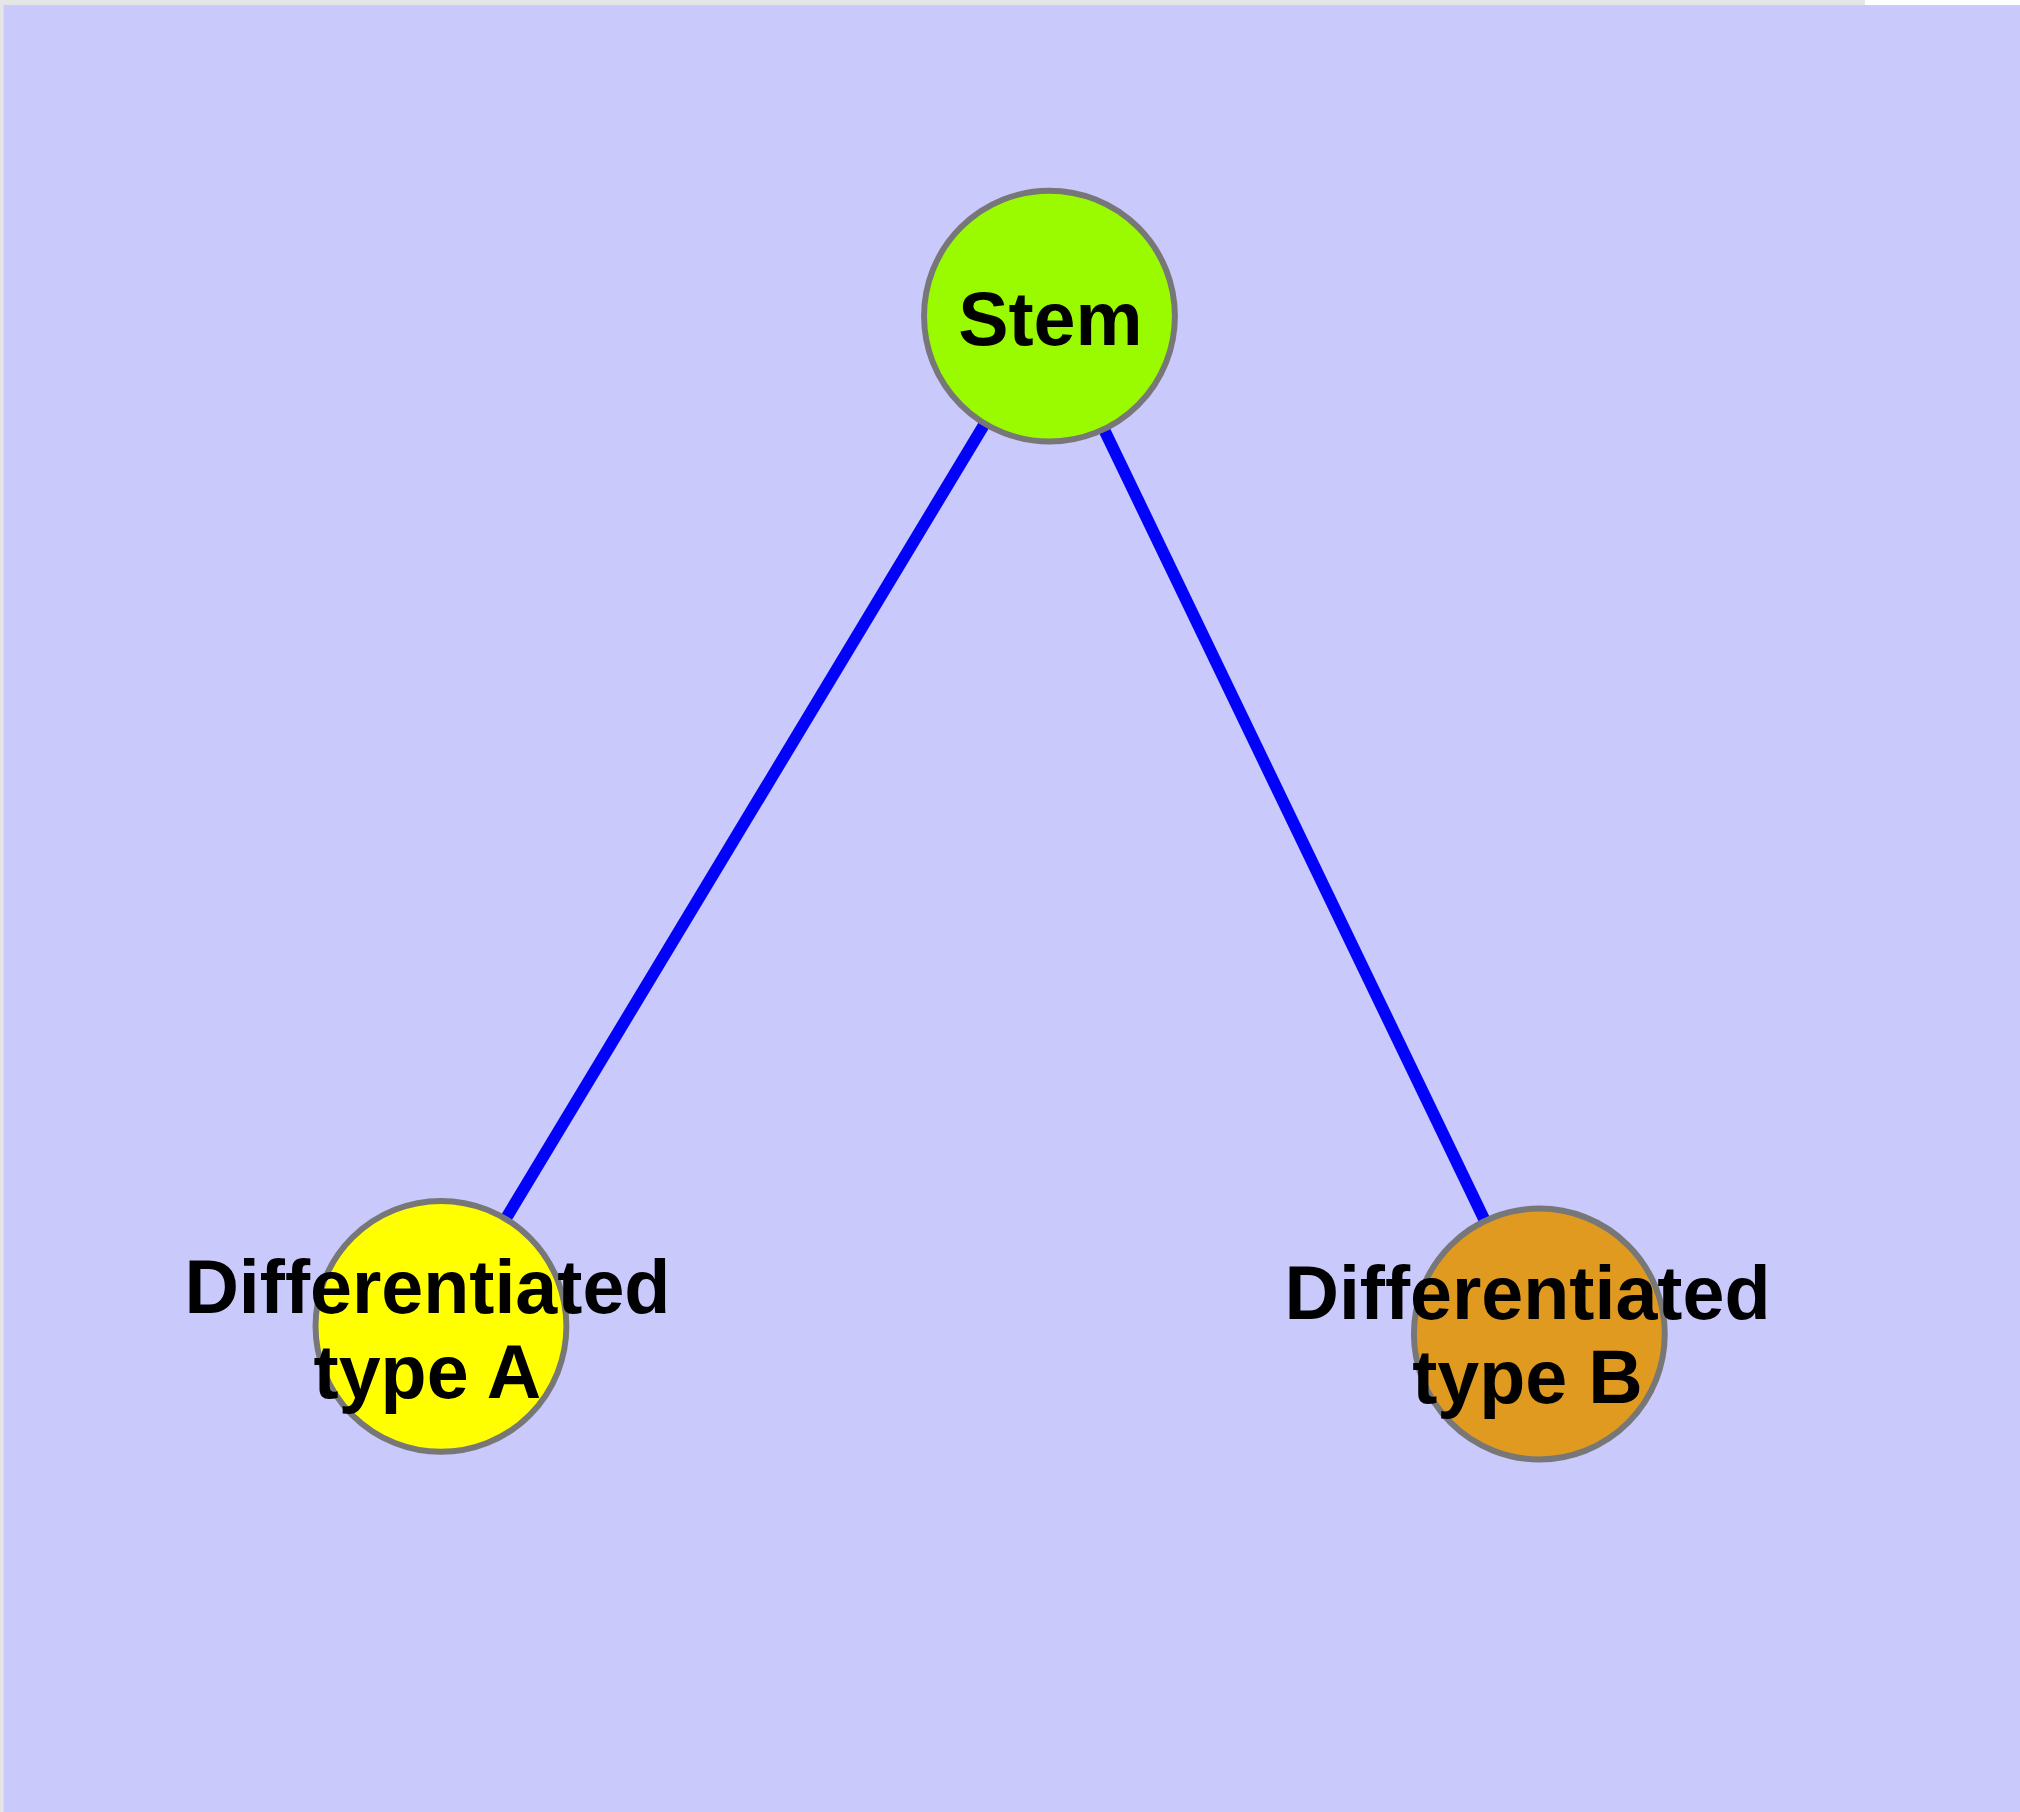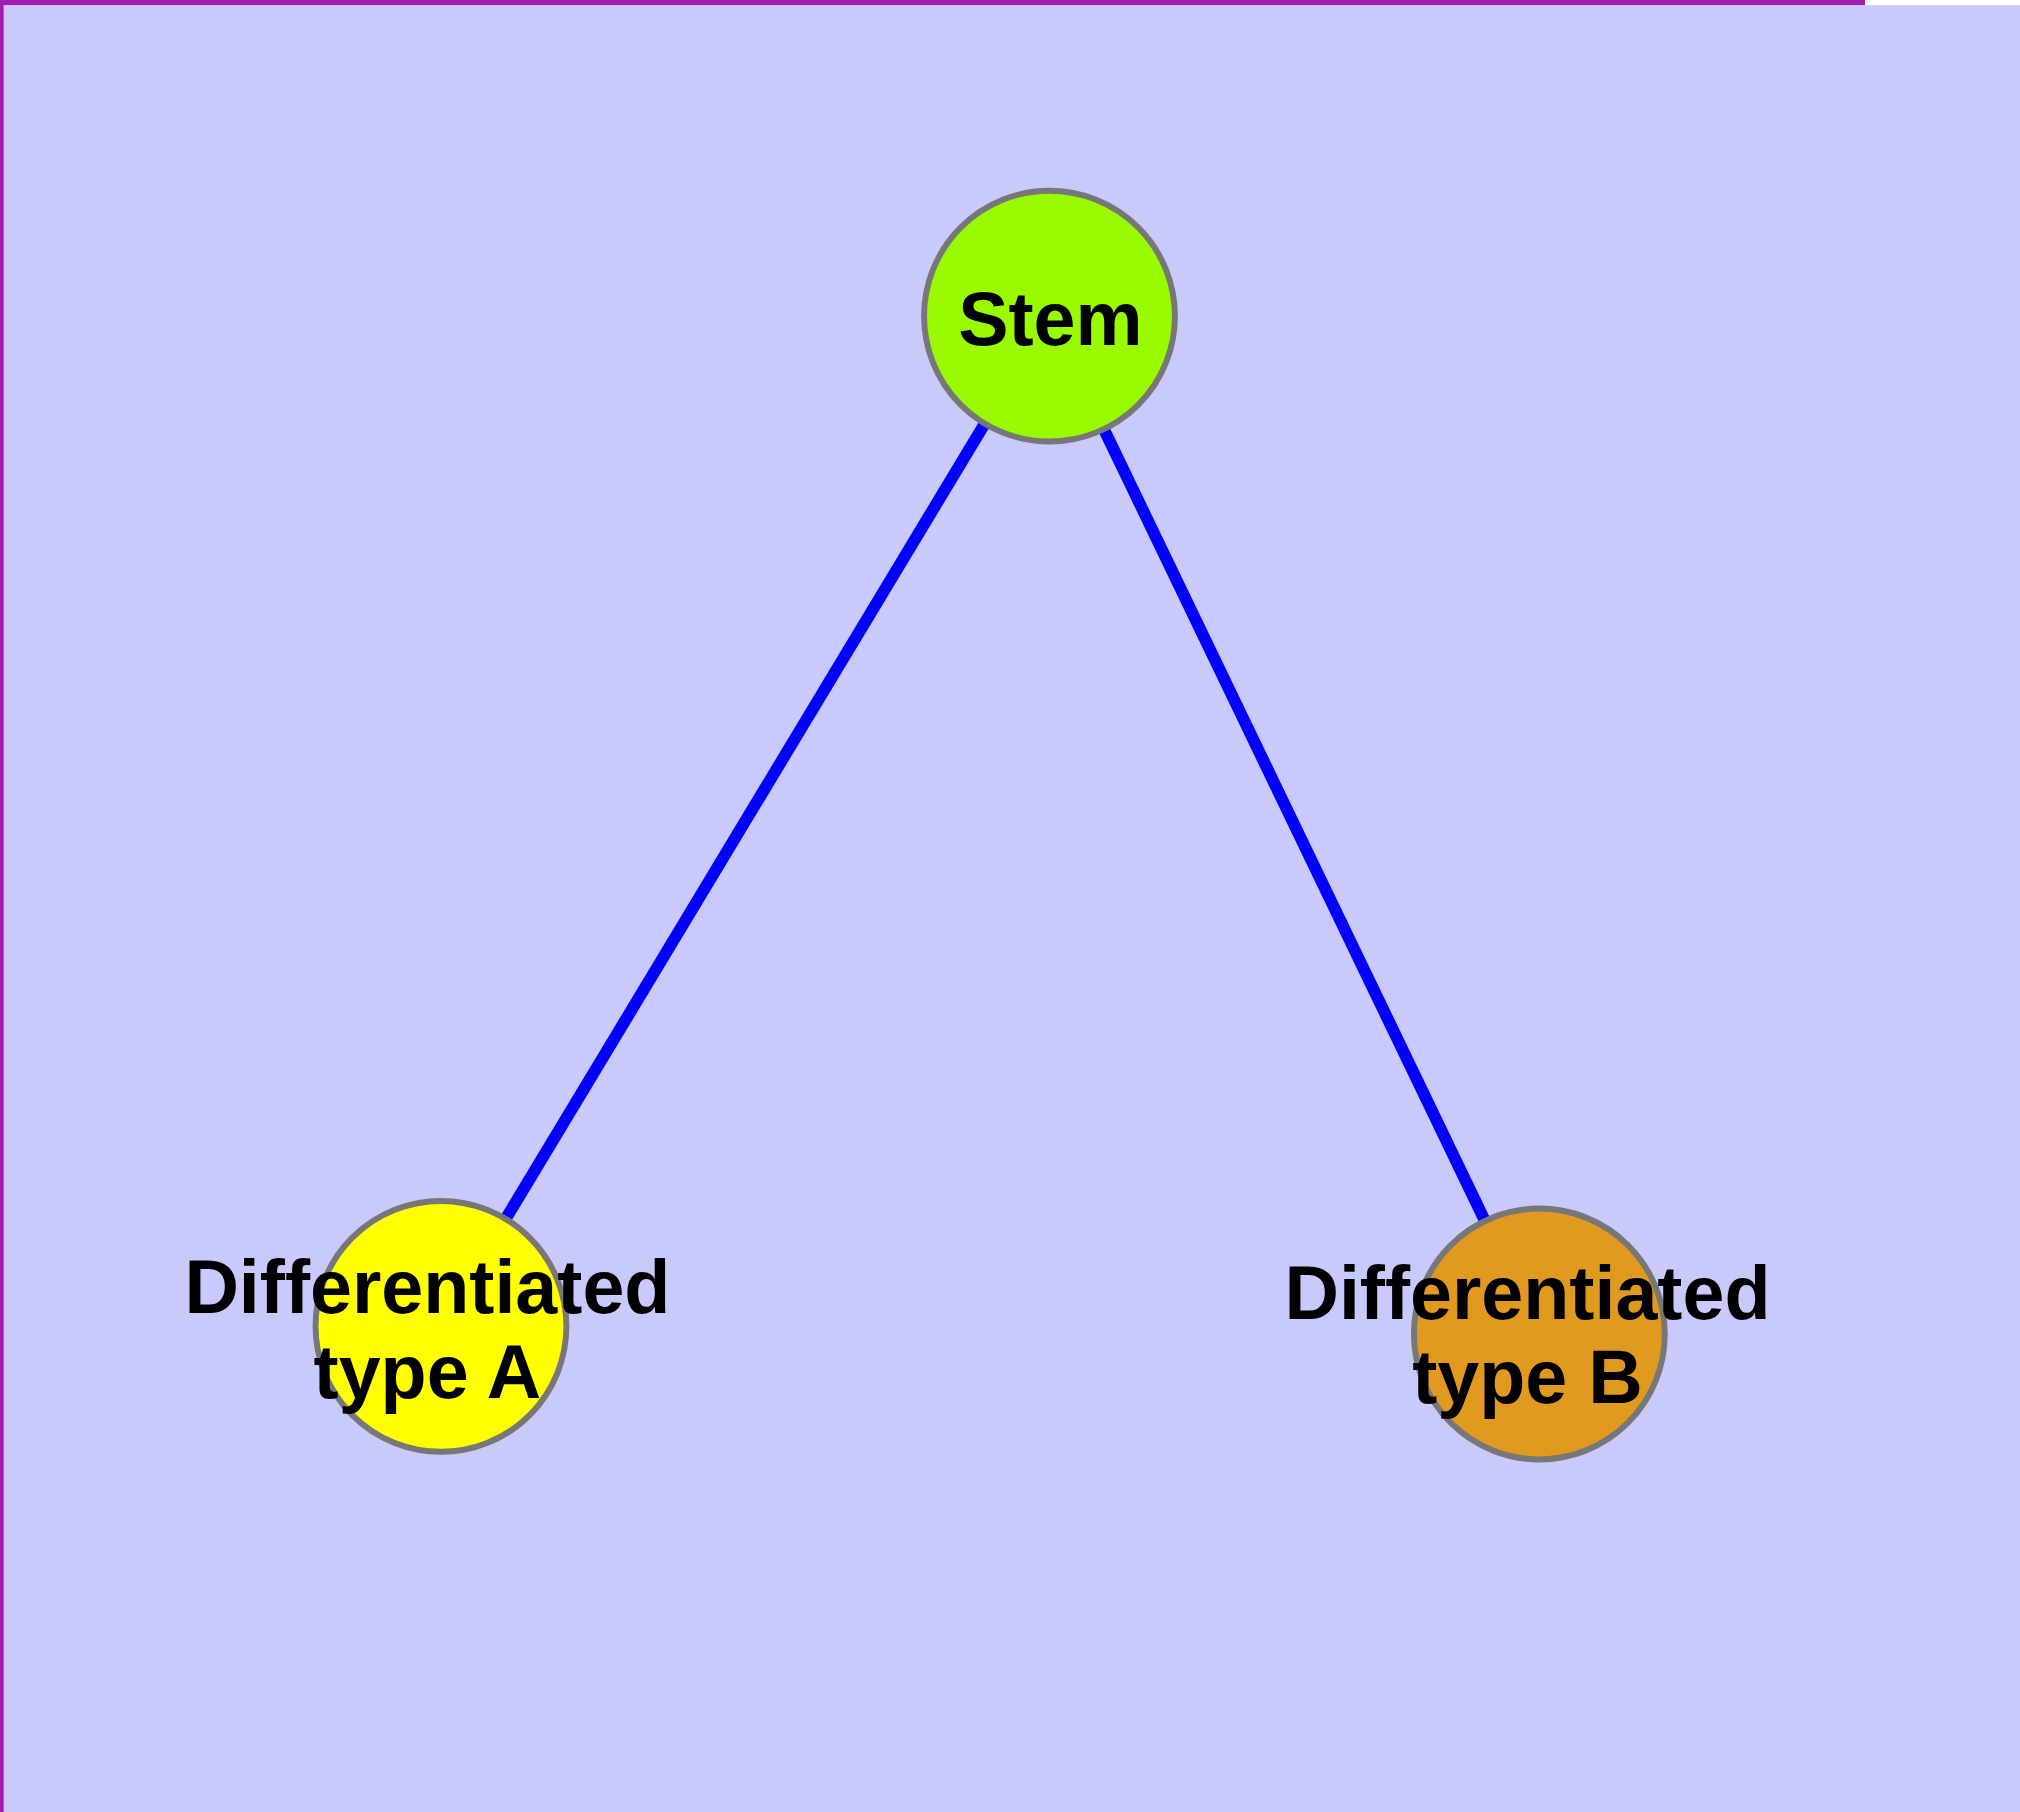--- a/index.html
+++ b/index.html
@@ -7,21 +7,21 @@
     padding: 0;
     background: #ffffff;
     width: 2021px;
     height: 1812px;
     overflow: hidden;
   }
   .stage {
     position: relative;
     width: 1865px;
     height: 1812px;
-    background: #a21caf;
+    background: #e5e5e5;
   }
   svg.graph {
     display: block;
     width: 2021px;
     height: 1812px;
   }
   .edge {
     stroke: #0202fa;
     stroke-width: 14;
     fill: none;

